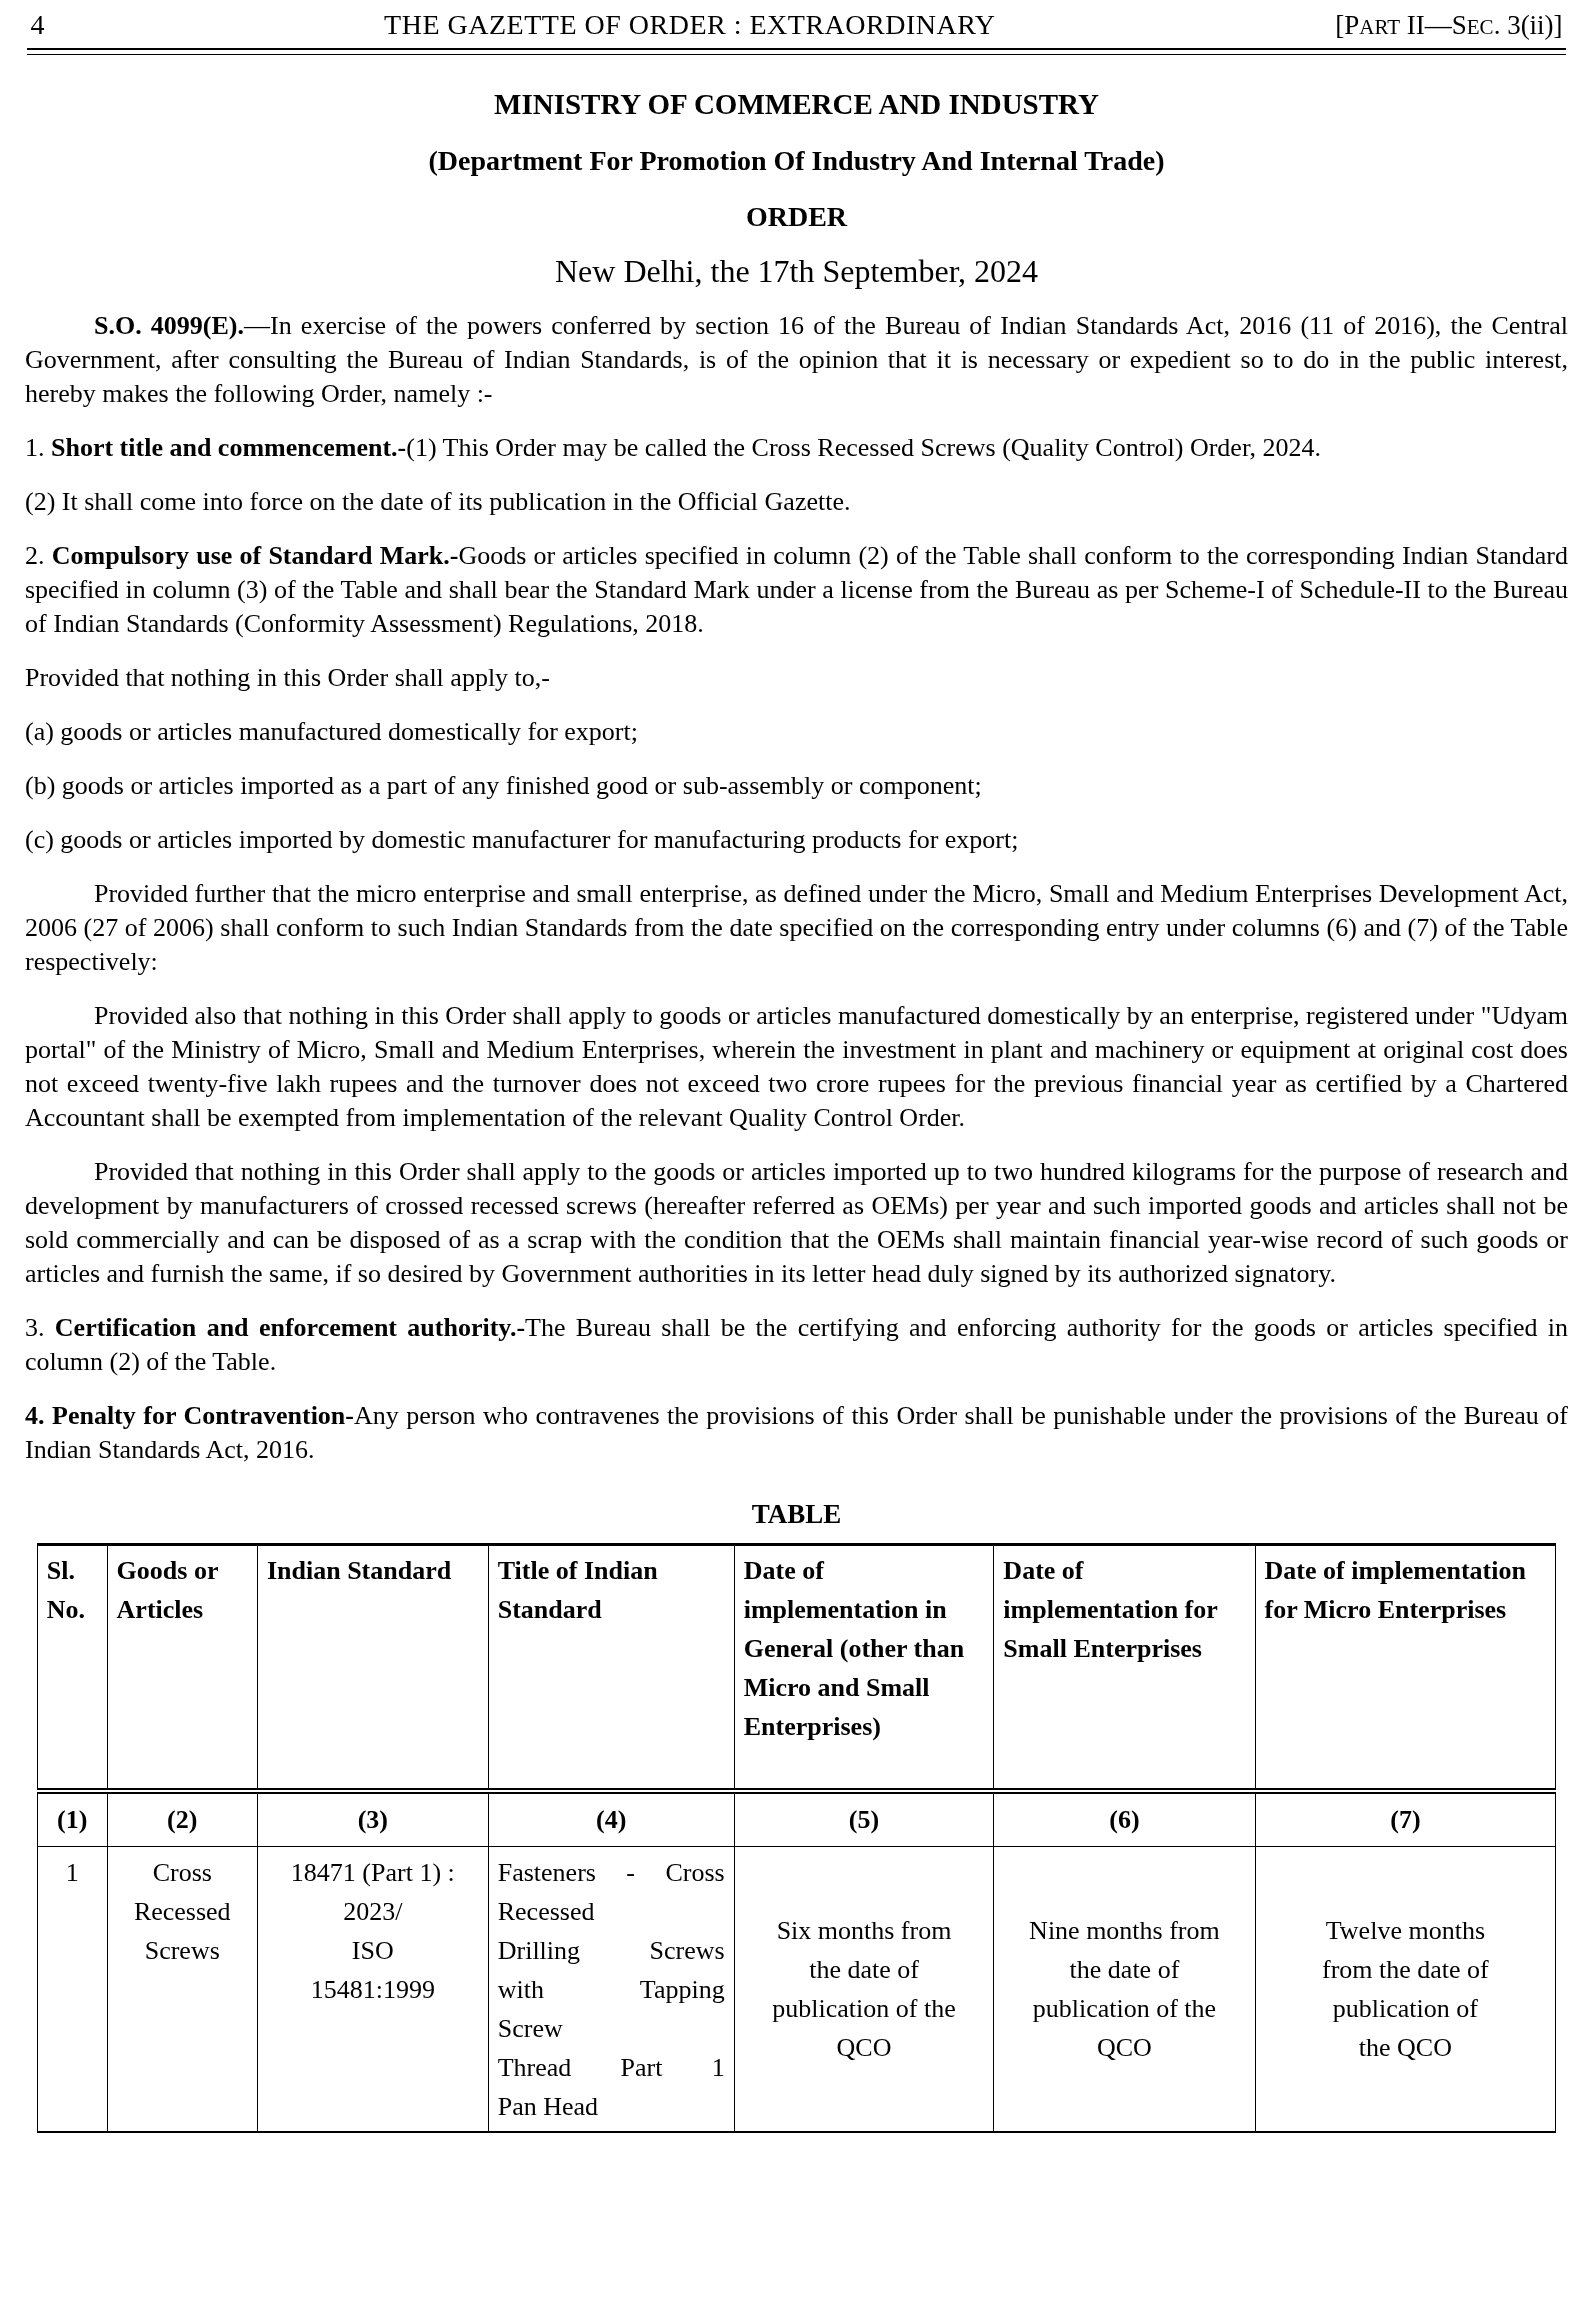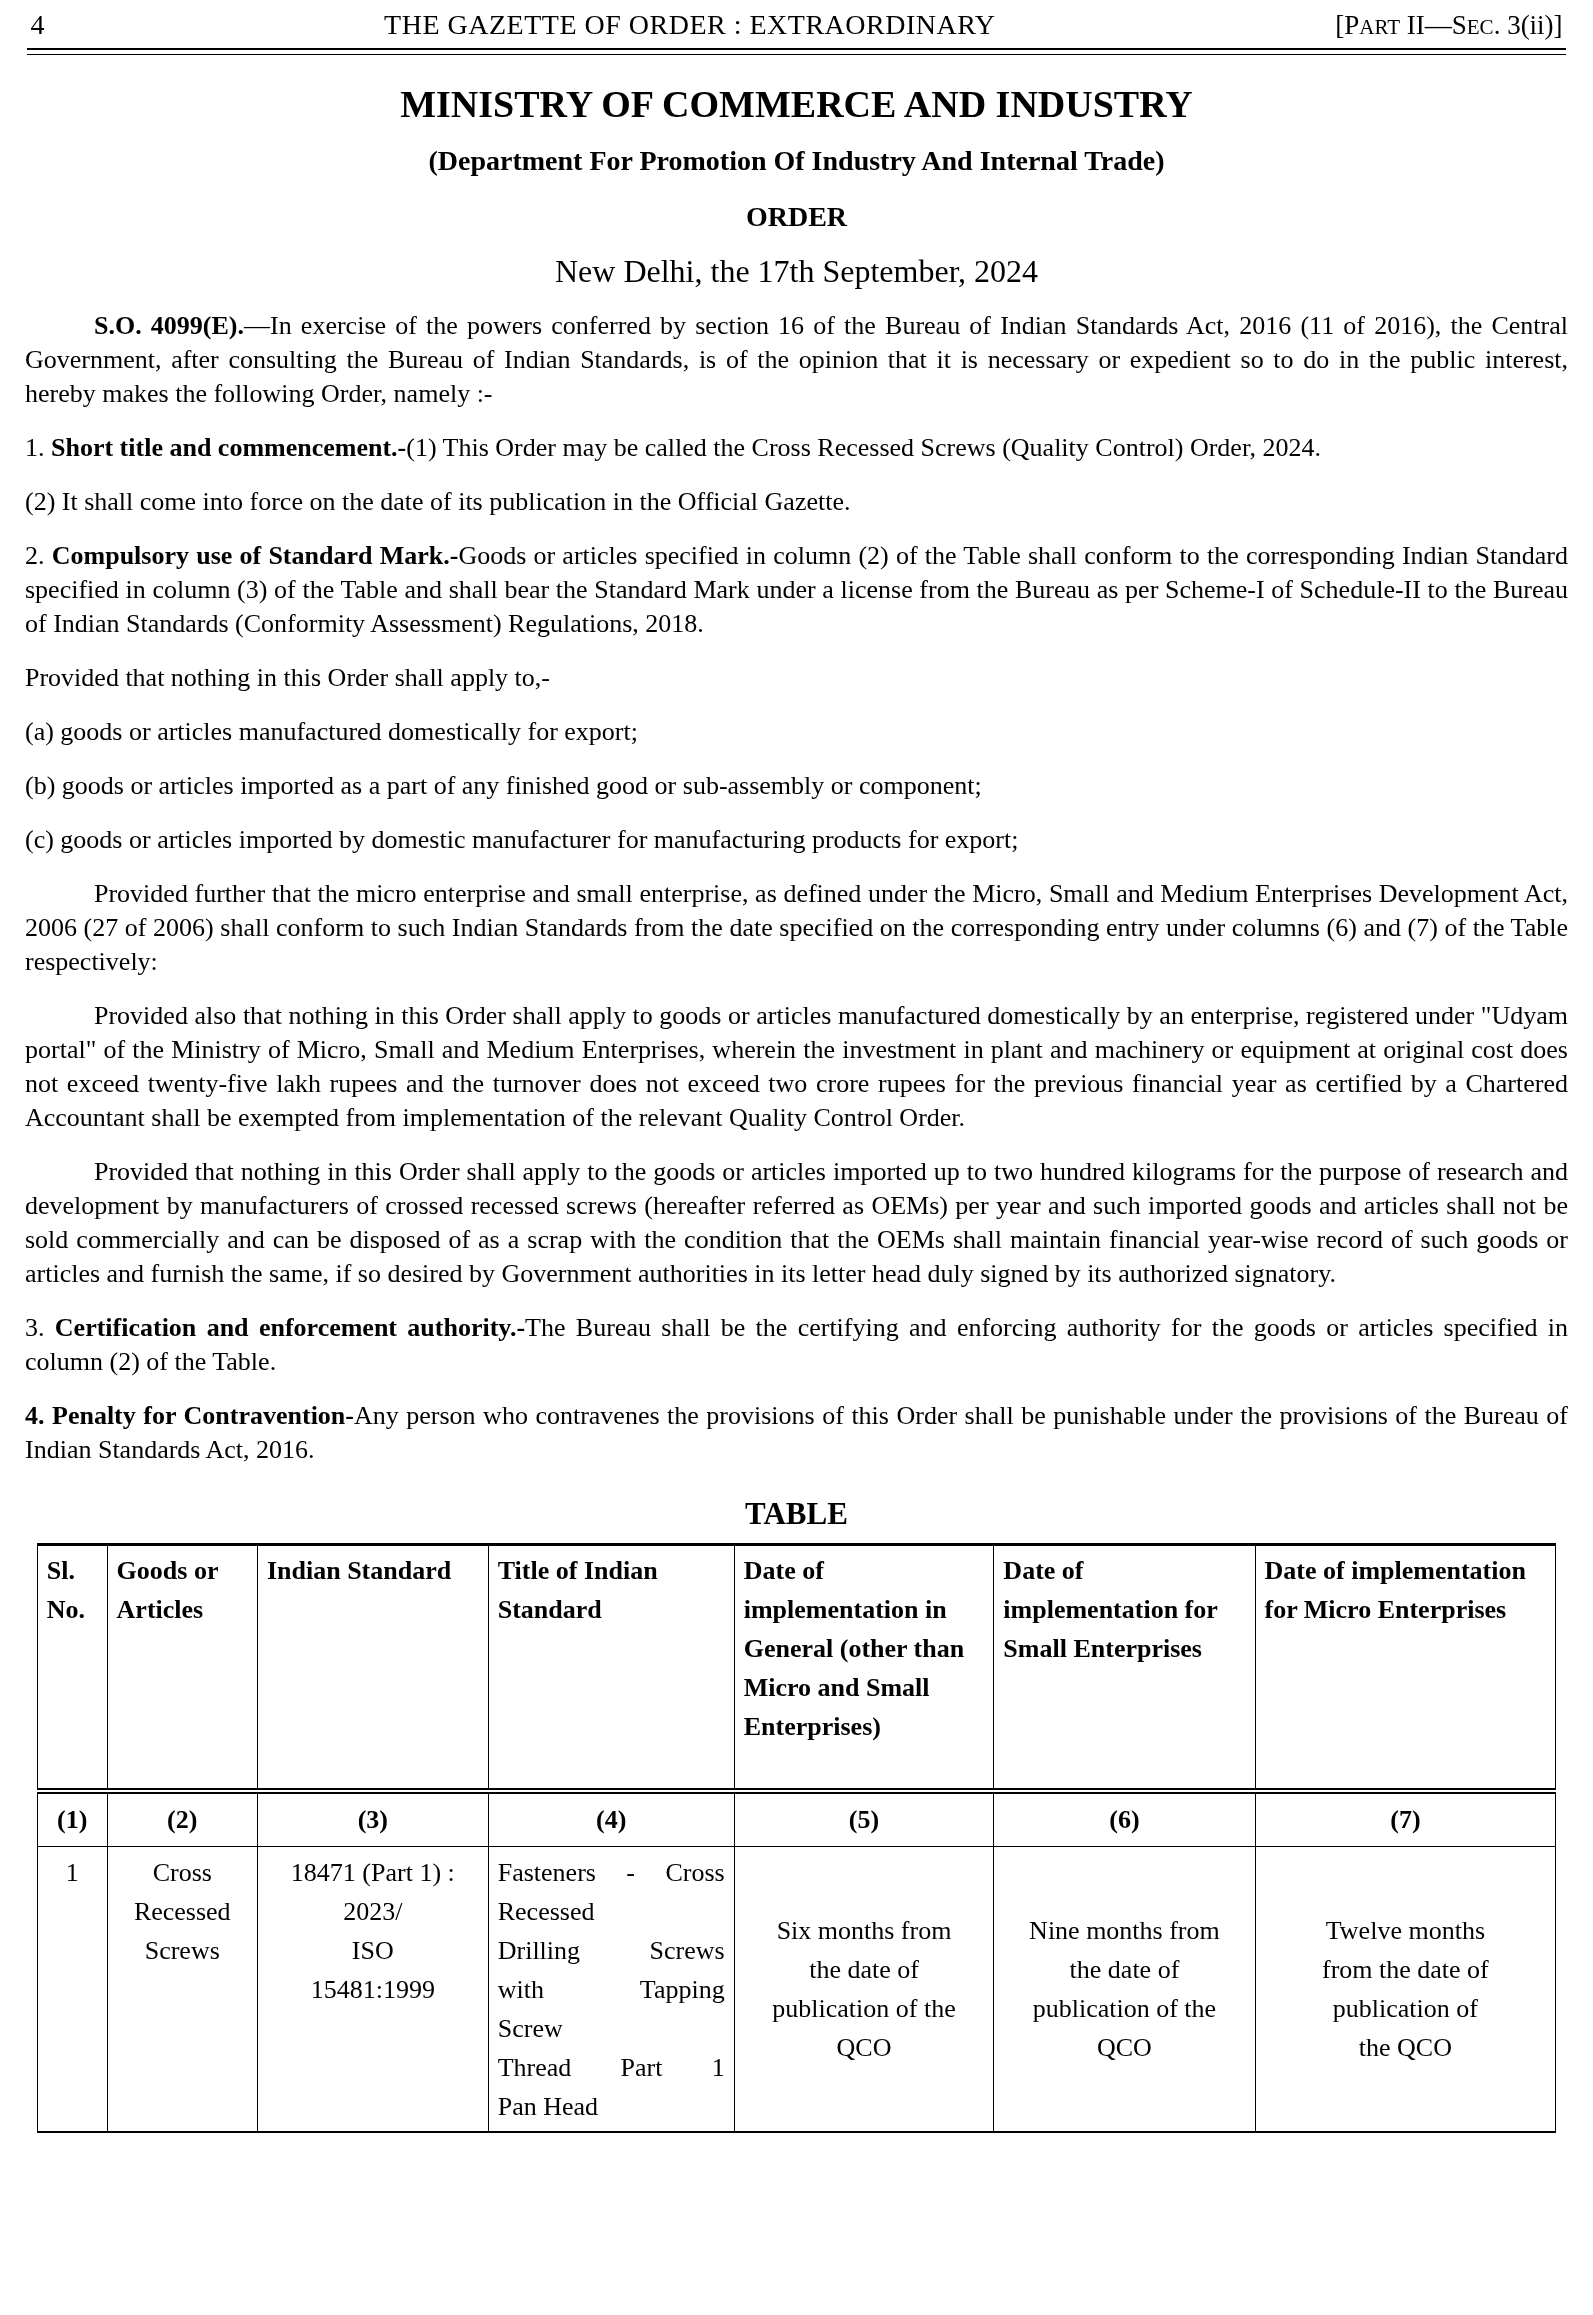--- a/index.html
+++ b/index.html
@@ -26,31 +26,31 @@
   .masthead .gz-title { font-size: 28px; letter-spacing: 0.5px; flex: 1; text-align: center; }
   .masthead .part-ref { font-size: 27px; white-space: nowrap; }
   .part-ref .sc { font-size: 21px; text-transform: uppercase; }
   .masthead-rule {
     height: 3.6px;
     border-top: 2.7px solid #000;
     border-bottom: 1.8px solid #000;
     margin: 0 1.8px;
   }
   
-  .doc-title   { text-align: center; font-weight: bold; font-size: 38px; margin: 31px 0 0 0; line-height: 36px; }
+  .doc-title   { text-align: center; font-weight: bold; font-size: 29px; margin: 31px 0 0 0; line-height: 36px; }
   .doc-subtitle{ text-align: center; font-weight: bold; font-size: 28px; margin: 21px 0 0 0; line-height: 36px; }
   .order-head  { text-align: center; font-weight: bold; font-size: 28px; margin: 20px 0 8px 0; line-height: 36px; }
   .dateline    { text-align: center; font-size: 32px; margin: 18px 0 0 0; line-height: 36px; }
   
   .para { margin: 20px 0 0 0; line-height: 34px; }
   .para.just { text-align: justify; }
   .para.indent { text-indent: 69px; }
   .para b { font-weight: bold; }
   
-  .table-heading { text-align: center; font-weight: bold; font-size: 31px; margin: 29px 0 0 0; line-height: 36px; }
+  .table-heading { text-align: center; font-weight: bold; font-size: 27px; margin: 29px 0 0 0; line-height: 36px; }
   table.qco {
     border-collapse: collapse;
     table-layout: fixed;
     width: calc(100% - 23.5px);
     margin: 11px auto 0 auto;
     font-size: 26px;
   }
   .qco th, .qco td {
     border: 1.8px solid #000;
     padding: 5.4px 9px;

